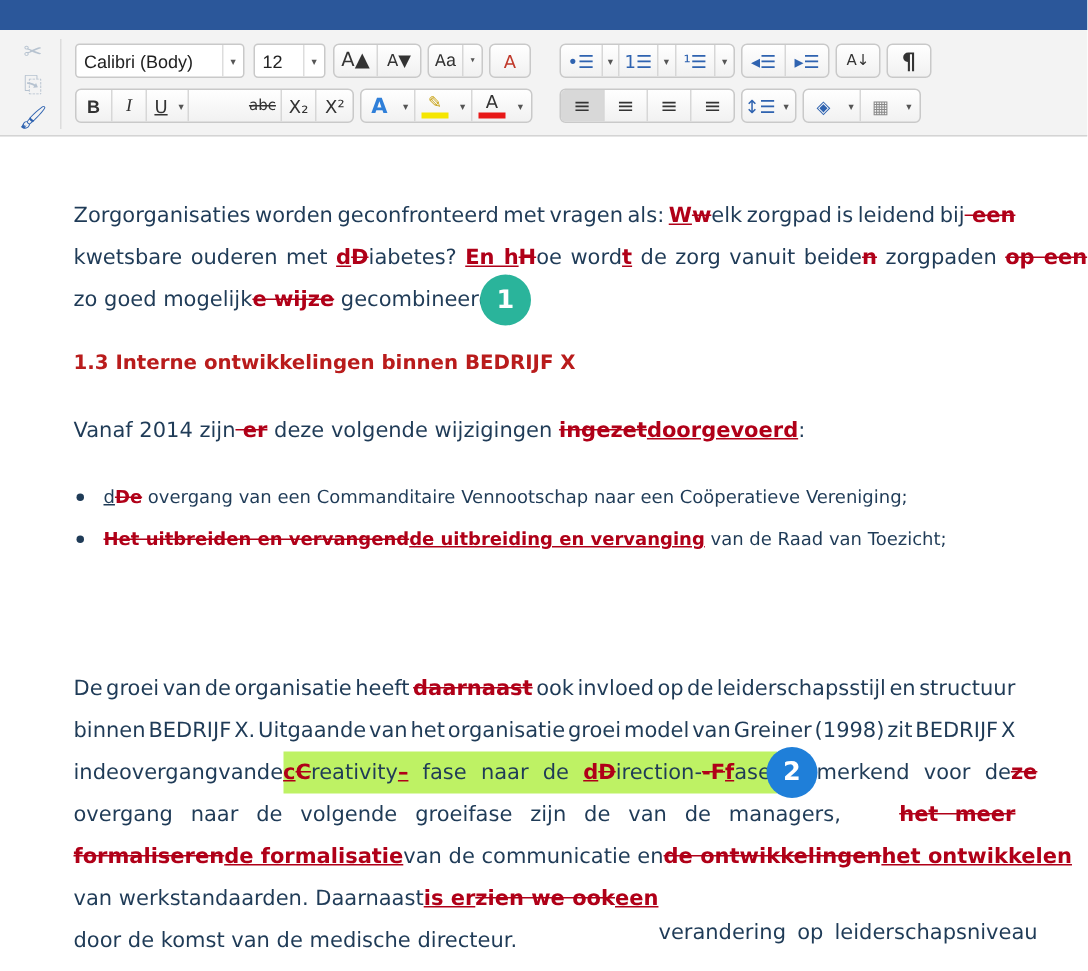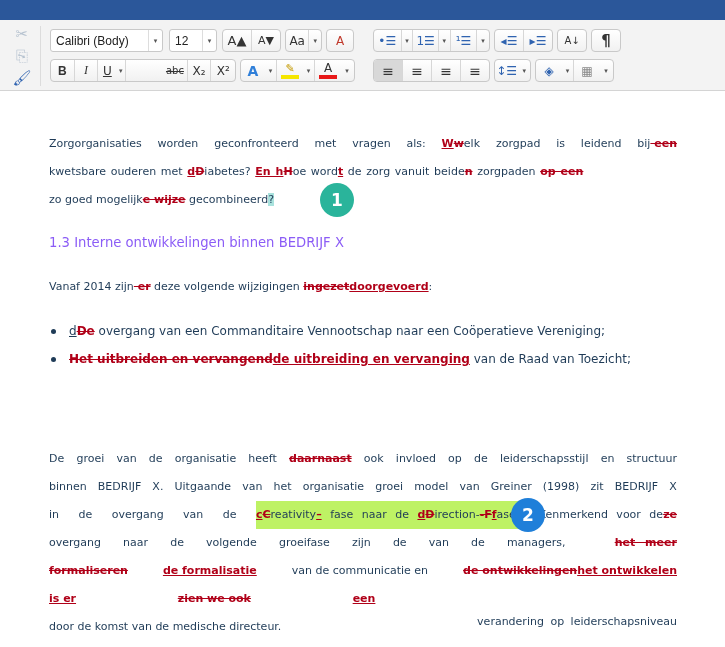--- a/index.html
+++ b/index.html
@@ -18,24 +18,24 @@
   .grp .b { display: flex; align-items: center; justify-content: center; font-size: 12px; color: #333; border-right: 1px solid #d7d7d7; position: relative; }
   .grp .b:last-child { border-right: none; }
   .grp .b.active { background: #d8d8d8; }
   .grp .dd { font-size: 7px; color: #555; width: 12px; }
 
   .combo { position: absolute; height: 23px; border: 1px solid #c9c9c9; border-radius: 3px; background: #fff; display: flex; align-items: center; font-family: "Liberation Sans", sans-serif; font-size: 12px; color: #222; }
   .combo .val { flex: 1; padding-left: 5px; }
   .combo .arr { width: 14px; border-left: 1px solid #ddd; height: 100%; display: flex; align-items: center; justify-content: center; font-size: 7px; color: #555; }
 
   .doc { position: absolute; left: 0; top: 92px; width: 725px; height: 555px; background: #fff; }
-  .p { position: absolute; left: 49px; width: 628px; font-family: "DejaVu Sans", sans-serif; font-size: 11px; color: #1f3b57; line-height: 28px; }
+  .p { position: absolute; left: 49px; width: 628px; font-family: "DejaVu Sans", sans-serif; font-size: 14px; color: #1f3b57; line-height: 28px; }
   .line { white-space: nowrap; display: block; height: 28px; }
   .jline { display: flex; justify-content: space-between; white-space: nowrap; height: 28px; }
-  .h { font-weight: normal; color: #8b5cf6; }
+  .h { font-weight: bold; color: #b91c1c; }
   .ins { color: #b00018; font-weight: bold; text-decoration: underline; }
   .ins-plain { color: #1f3b57; text-decoration: underline; }
   .del { color: #b00018; font-weight: bold; text-decoration: line-through; }
   .sel { background: #bef264; }
   .hl1 { background: #a9e2dd; }
 
   .bullets { position: absolute; left: 49px; top: 225px; width: 640px; }
   .bullets .li { position: relative; padding-left: 20px; height: 28px; line-height: 28px; font-size: 12px; color: #1f3b57; white-space: nowrap; }
   .bullets .li .dot { position: absolute; left: 2px; top: 12px; width: 5px; height: 5px; border-radius: 50%; background: #1f3b57; }
 
@@ -61,21 +61,21 @@
     <span class="arr">▾</span>
   </div>
   <div class="combo" style="left:169px; top:9px; width:48px;">
     <span class="val">12</span>
     <span class="arr">▾</span>
   </div>
   <div class="grp" style="left:222px; top:9px; width:59px;">
     <span class="b" style="width:29px; font-size:13px;">A▲</span>
     <span class="b" style="width:28px; font-size:11px;">A▼</span>
   </div>
-  <div class="grp" style="left:285px; top:9px; width:37px;">
+  <div class="grp" style="left:285px; top:9px; width:37px;font-family:Liberation Mono, monospace;">
     <span class="b" style="width:24px;">Aa</span>
     <span class="b dd">▾</span>
   </div>
   <div class="grp" style="left:326px; top:9px; width:28px;">
     <span class="b" style="width:26px; color:#c0392b;">A</span>
   </div>
 
   <div class="grp" style="left:373px; top:9px; width:117px;">
     <span class="b" style="width:28px; color:#2f63b0;">•☰</span>
     <span class="b dd">▾</span>
@@ -232,20 +232,21 @@
       <span>managers,</span>
       <span class="del" style="word-spacing:6px;margin-left:27px;">het meer</span>
     </div>
     <div class="jline">
       <span class="del">formaliseren</span>
       <span class="ins">de formalisatie</span>
       <span>van de communicatie en</span>
       <span><span class="del">de ontwikkelingen</span><span class="ins">het ontwikkelen</span></span>
     </div>
     <div class="jline">
+      <span>van werkstandaarden. Daarnaast</span>
       <span class="ins">is er</span>
       <span class="del">zien we ook</span>
       <span class="ins">een</span>
       <span style="word-spacing:3px;margin-top:23px;">verandering op leiderschapsniveau</span>
     </div>
     <div class="line">door de komst van de medische directeur.</div>
   </div>
 
   <div class="badge b2">2</div>
 </div>

